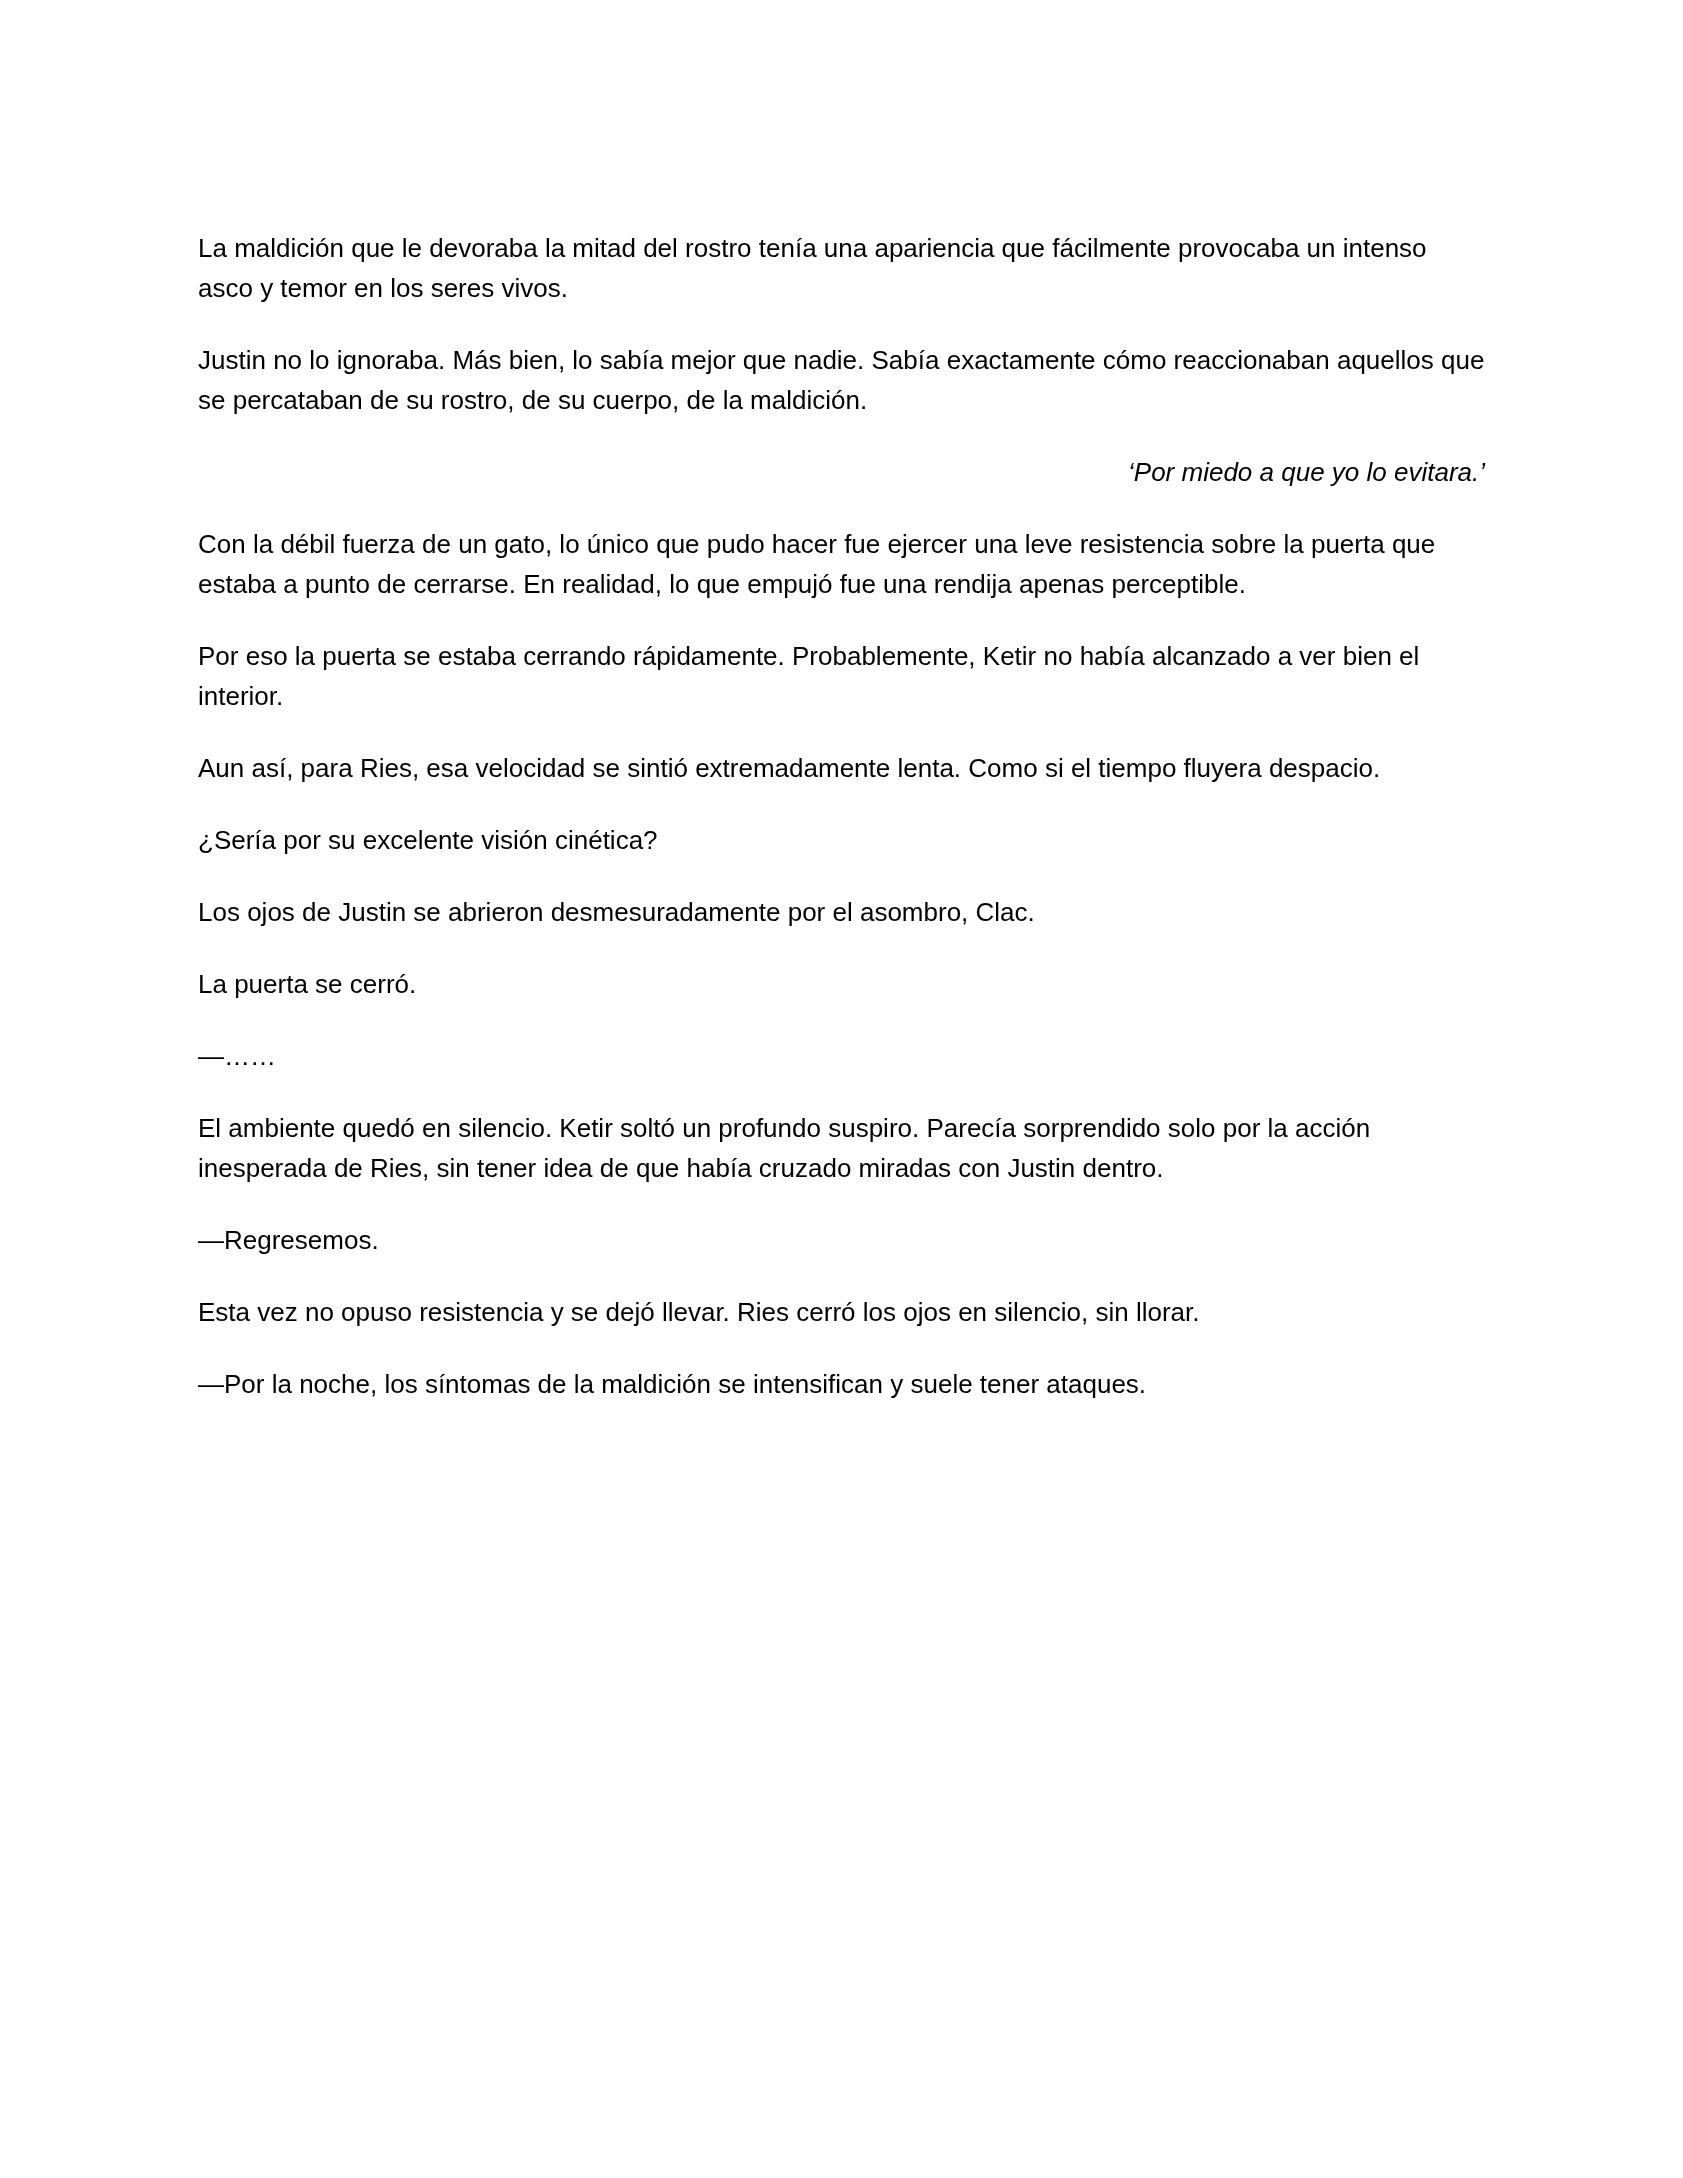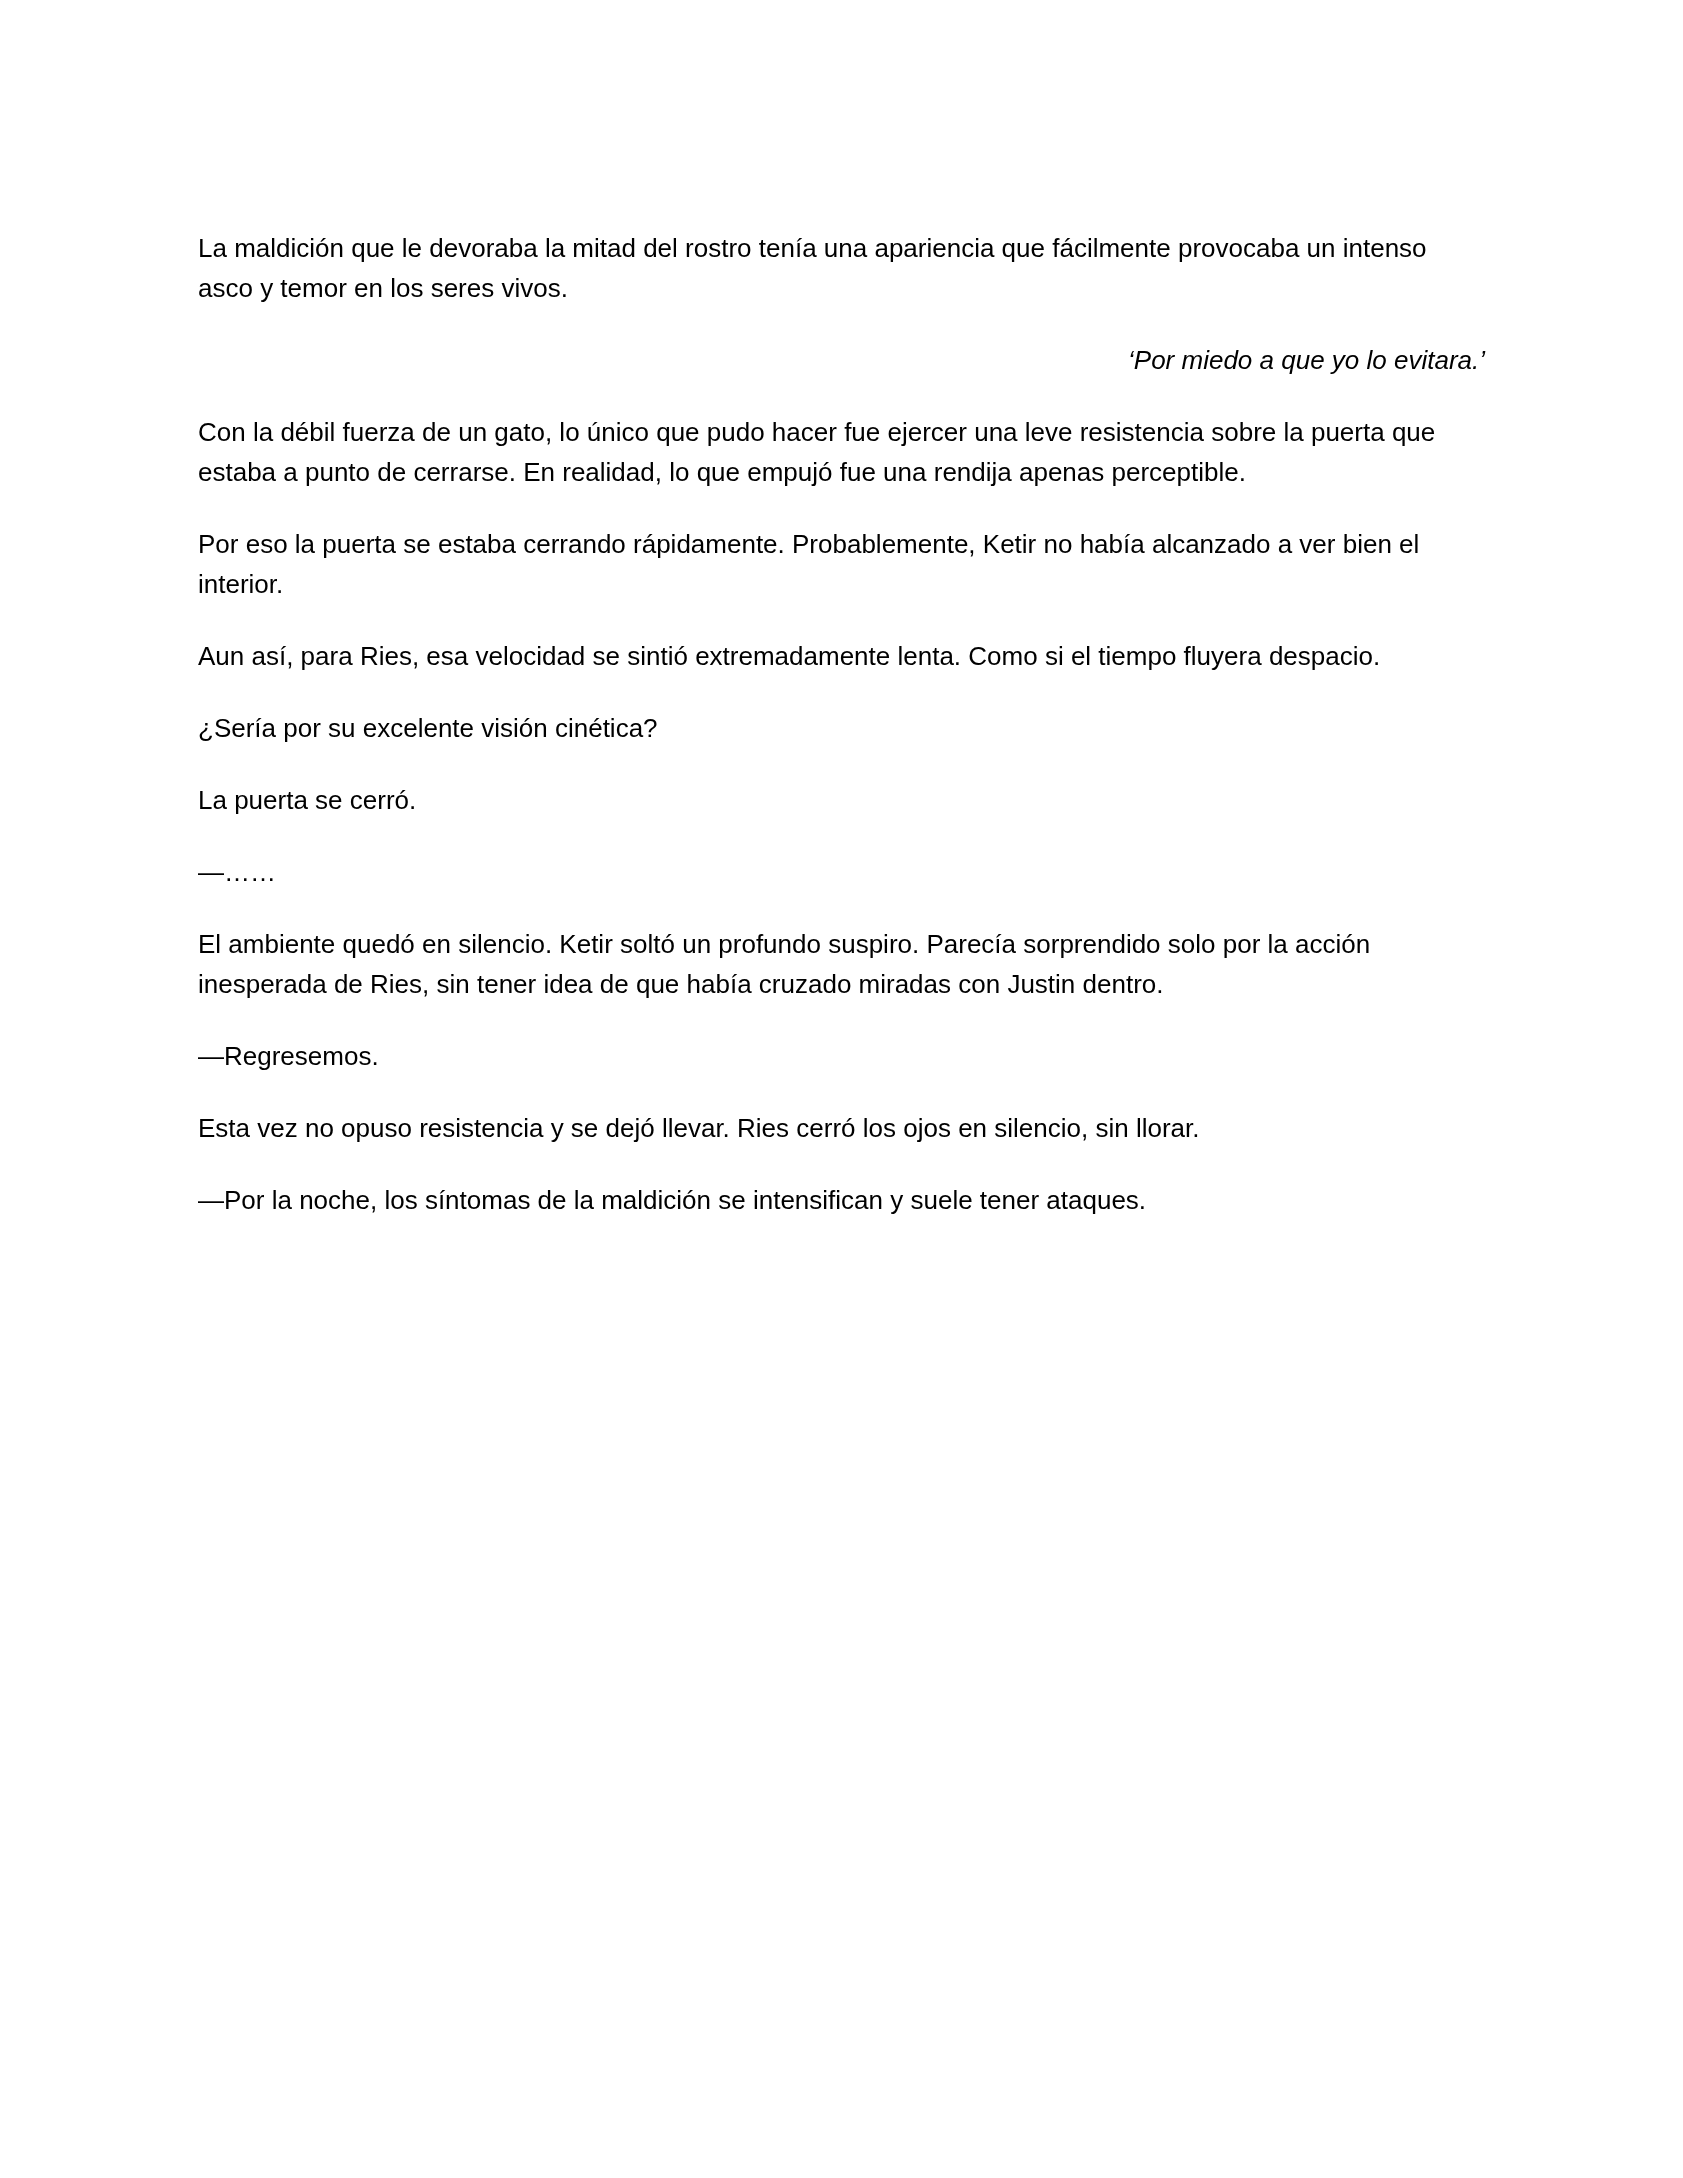--- a/index.html
+++ b/index.html
@@ -48,25 +48,27 @@
     margin-bottom: 0;
   }
 </style>
 </head>
 <body>
 
 <div class="page">
   <div class="doc-body">
 
     <p class="para">La maldición que le devoraba la mitad del rostro tenía una apariencia que fácilmente provocaba un intenso asco y temor en los seres vivos.</p>
+    <p class="para">Justin no lo ignoraba. Más bien, lo sabía mejor que nadie. Sabía exactamente cómo reaccionaban aquellos que se percataban de su rostro, de su cuerpo, de la maldición.</p>
     <p class="para italic">‘Por miedo a que yo lo evitara.’</p>
     <p class="para">Con la débil fuerza de un gato, lo único que pudo hacer fue ejercer una leve resistencia sobre la puerta que estaba a punto de cerrarse. En realidad, lo que empujó fue una rendija apenas perceptible.</p>
     <p class="para">Por eso la puerta se estaba cerrando rápidamente. Probablemente, Ketir no había alcanzado a ver bien el interior.</p>
     <p class="para">Aun así, para Ries, esa velocidad se sintió extremadamente lenta. Como si el tiempo fluyera despacio.</p>
     <p class="para">¿Sería por su excelente visión cinética?</p>
+    <p class="para">Los ojos de Justin se abrieron desmesuradamente por el asombro, Clac.</p>
     <p class="para">La puerta se cerró.</p>
     <p class="para">—……</p>
     <p class="para">El ambiente quedó en silencio. Ketir soltó un profundo suspiro. Parecía sorprendido solo por la acción inesperada de Ries, sin tener idea de que había cruzado miradas con Justin dentro.</p>
     <p class="para">—Regresemos.</p>
     <p class="para">Esta vez no opuso resistencia y se dejó llevar. Ries cerró los ojos en silencio, sin llorar.</p>
     <p class="para">—Por la noche, los síntomas de la maldición se intensifican y suele tener ataques.</p>
 
   </div>
 </div>
 

